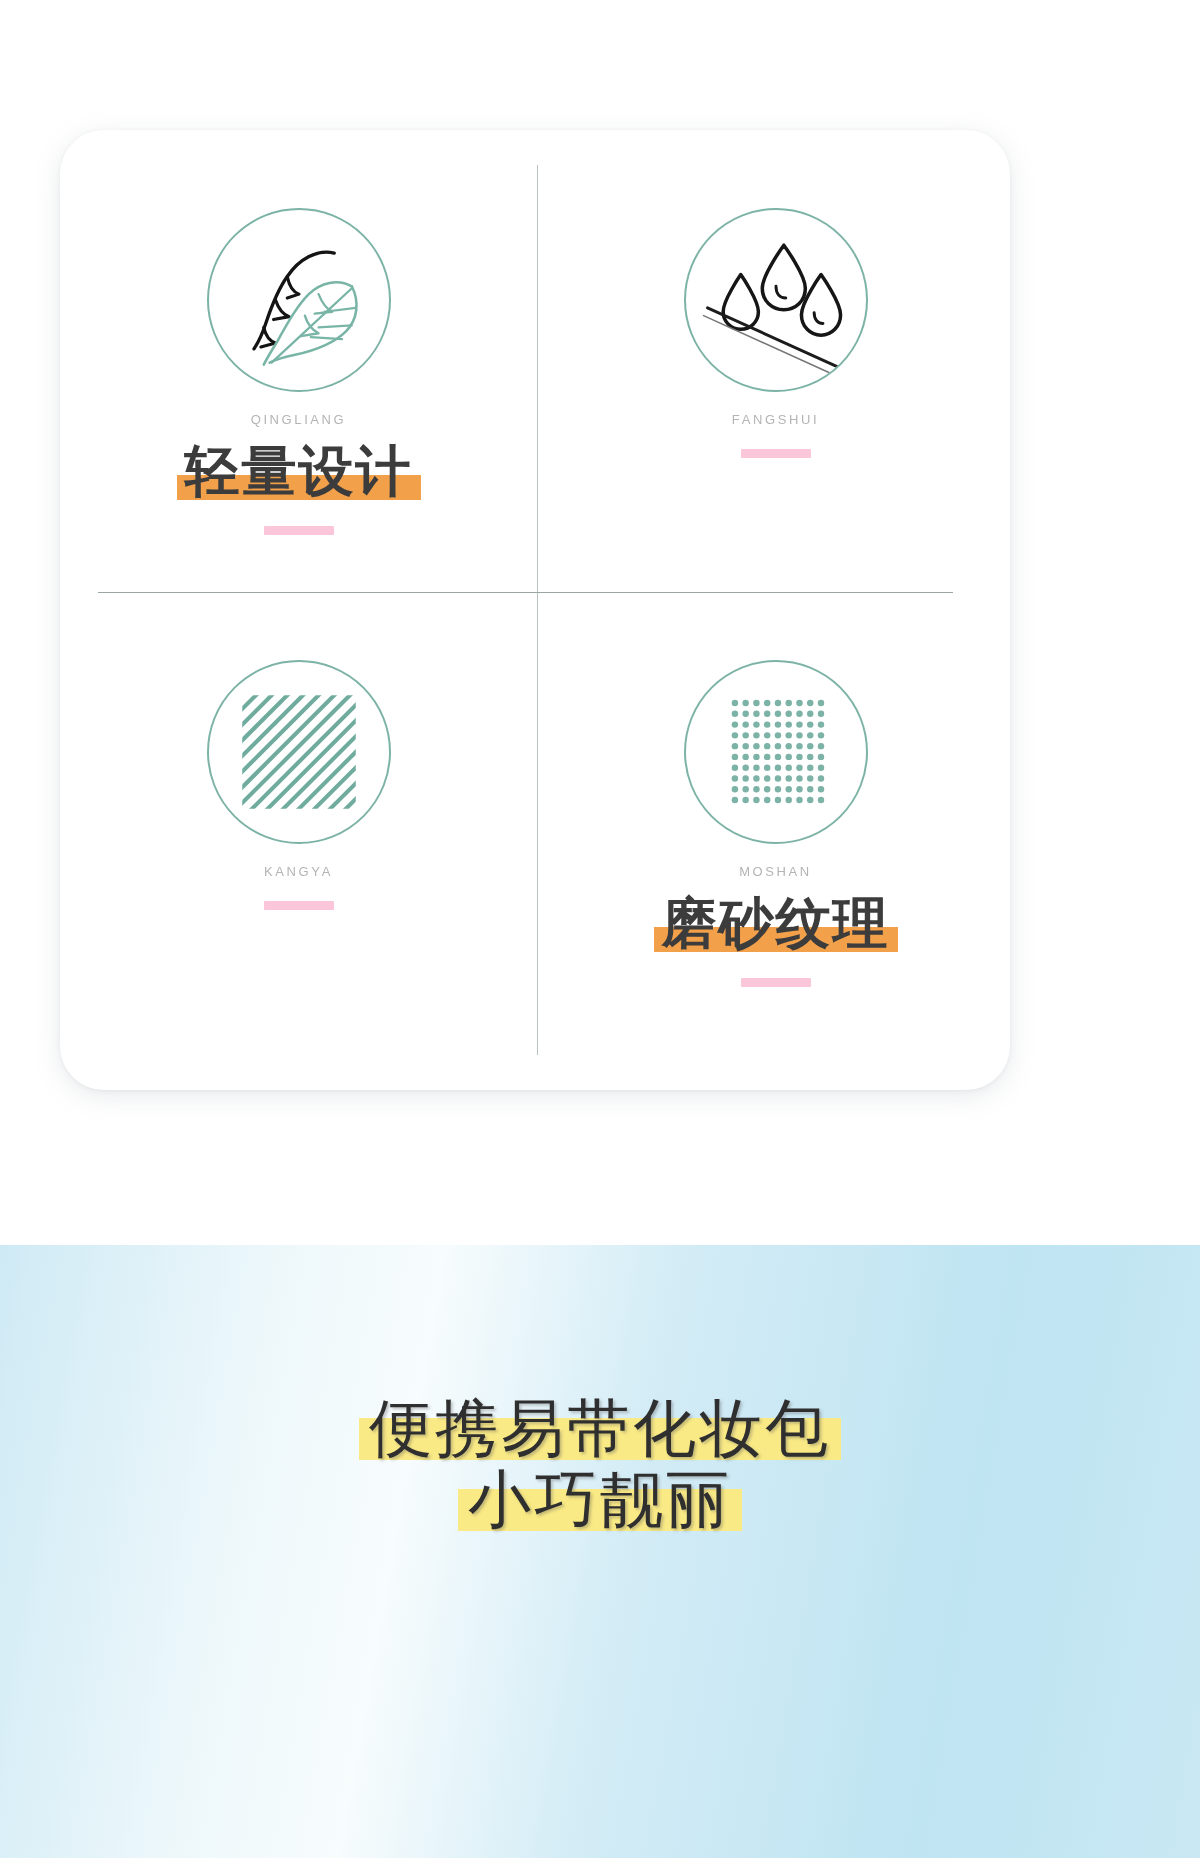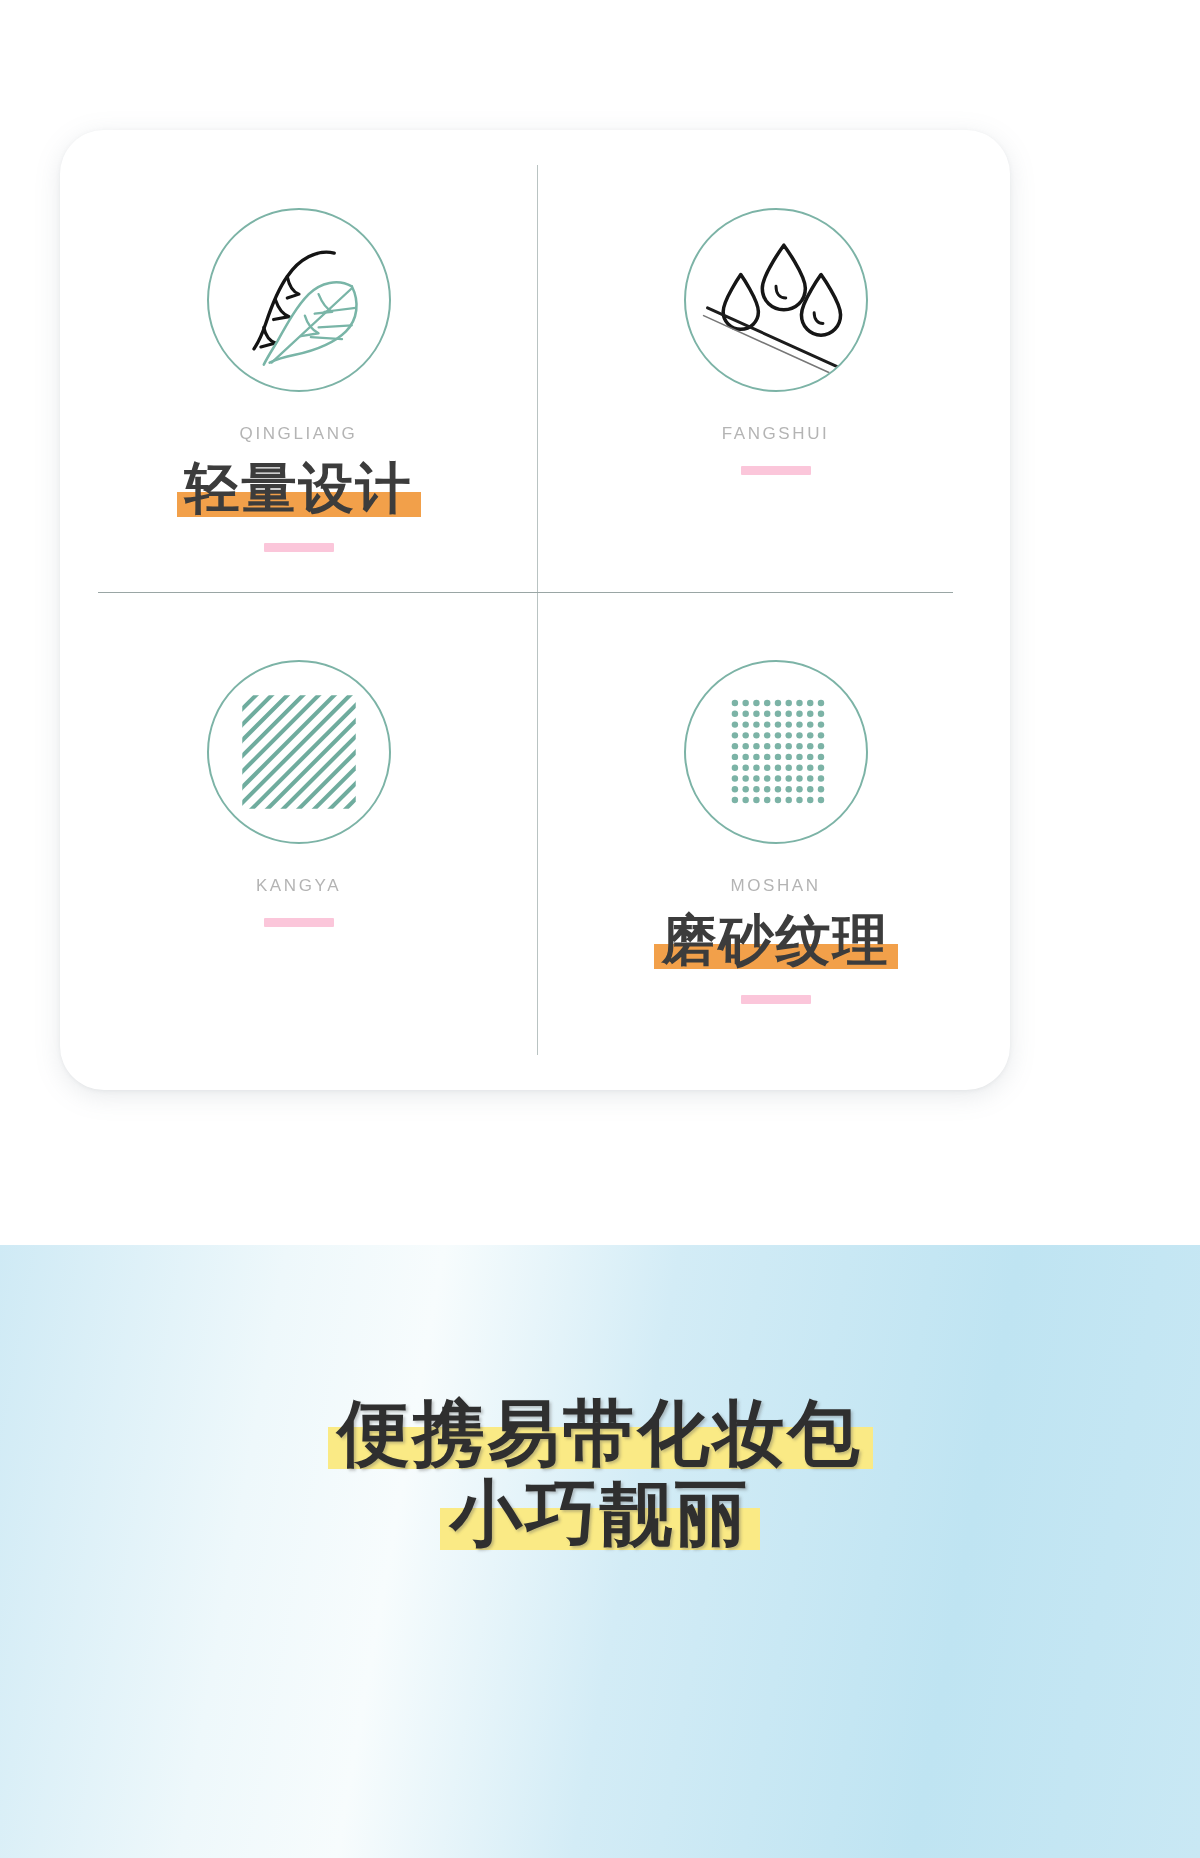--- a/index.html
+++ b/index.html
@@ -54,22 +54,22 @@
     border:2px solid #7cb3a6;
     border-radius:50%;
     position:relative;
     overflow:hidden;
     box-sizing:border-box;
     display:flex;align-items:center;justify-content:center;
   }
   #cell-2 .icon-circle,#cell-3 .icon-circle{margin-top:68px;}
 
   .pinyin{
-    margin-top:32px;
-    font-size:17px;
+    margin-top:20px;
+    font-size:13px;
     letter-spacing:2.6px;
     color:#b4b4b4;
     font-weight:400;
   }
   .cn-wrap{
     margin-top:12px;
     position:relative;
     display:inline-block;
     padding:0 8px;
   }
@@ -122,22 +122,22 @@
     position:absolute;
     left:-10px; right:-10px;
     bottom:2px;
     height:42px;
     background:#faea85;
     z-index:0;
   }
   .title-text{
     position:relative;
     z-index:1;
-    font-size:72px;
-    font-weight:700;
+    font-size:63px;
+    font-weight:400;
     color:#2f2f2f;
     letter-spacing:3px;
     white-space:nowrap;
     text-shadow:2px 2px 3px rgba(90,90,90,0.35);
   }
   .title-row{display:block;}
   .title-row + .title-row{margin-top:4px;}
 </style>
 </head>
 <body>

